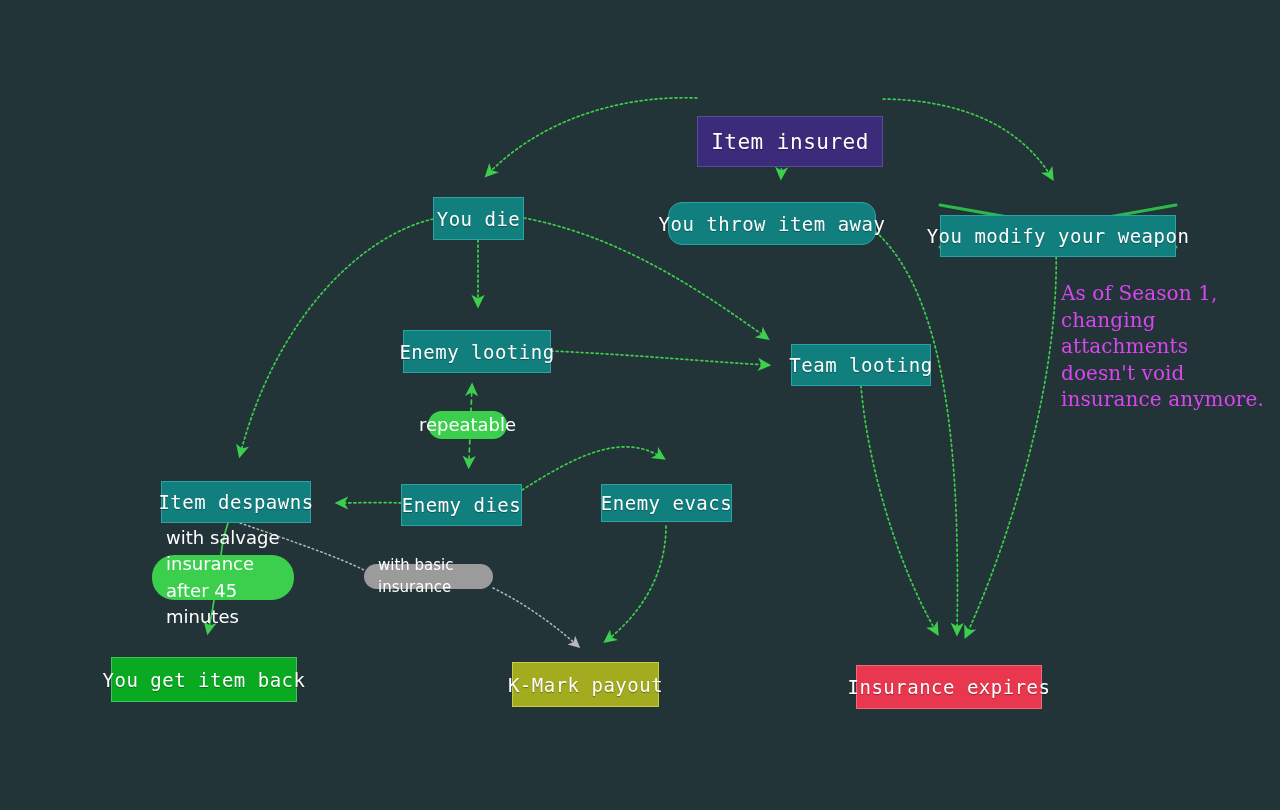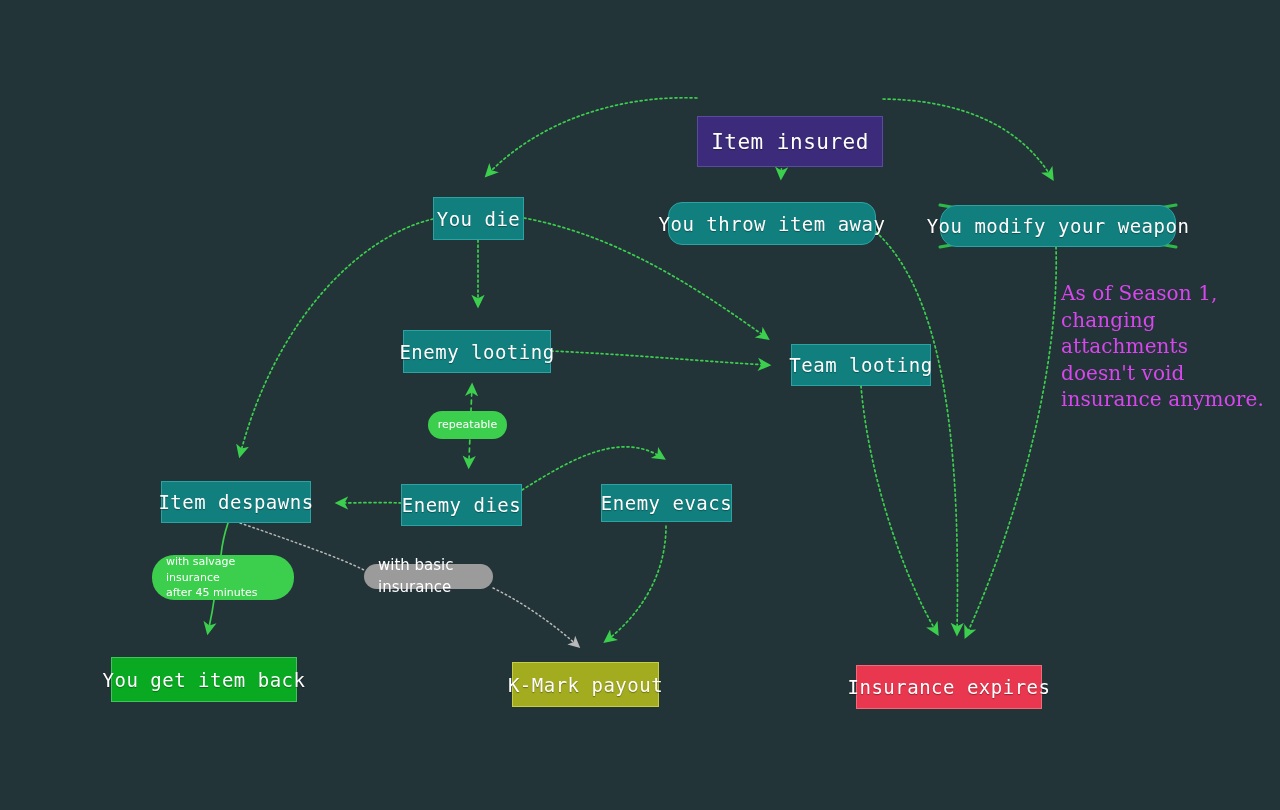--- a/index.html
+++ b/index.html
@@ -42,21 +42,21 @@
   .node.red    { background: #e8374e; border: 1px solid #f06a7c; }
 
   .pill {
     position: absolute;
     box-sizing: border-box;
     display: flex;
     align-items: center;
     justify-content: center;
     border-radius: 22px;
     font-family: "DejaVu Sans", sans-serif;
-    font-size: 11px;
+    font-size: 18px;
     color: #ffffff;
     text-align: left;
     padding: 6px 14px;
     line-height: 1.45;
     white-space: pre-line;
   }
   .pill.green { background: #3ccf4e; }
   .pill.gray  { background: #9b9b9b; }
   .pill.greensm { background: #3ccf4e; border-radius: 16px; }
 
@@ -139,21 +139,21 @@
   </div>
 
   <div class="node teal" style="left:433px; top:197px; width:91px; height:43px;">
     <span>You die</span>
   </div>
 
   <div class="node teal" style="left:668px; top:202px; width:208px; height:43px;border-radius:14px;">
     <span>You throw item away</span>
   </div>
 
-  <div class="node teal" style="left:940px; top:205px; width:236px; height:42px;border-radius:17px;">
+  <div class="node teal" style="left:940px; top:215px; width:236px; height:42px;">
     <span>You modify your weapon</span>
   </div>
 
   <div class="node teal" style="left:403px; top:330px; width:148px; height:43px;">
     <span>Enemy looting</span>
   </div>
 
   <div class="node teal" style="left:791px; top:344px; width:140px; height:42px;">
     <span>Team looting</span>
   </div>

